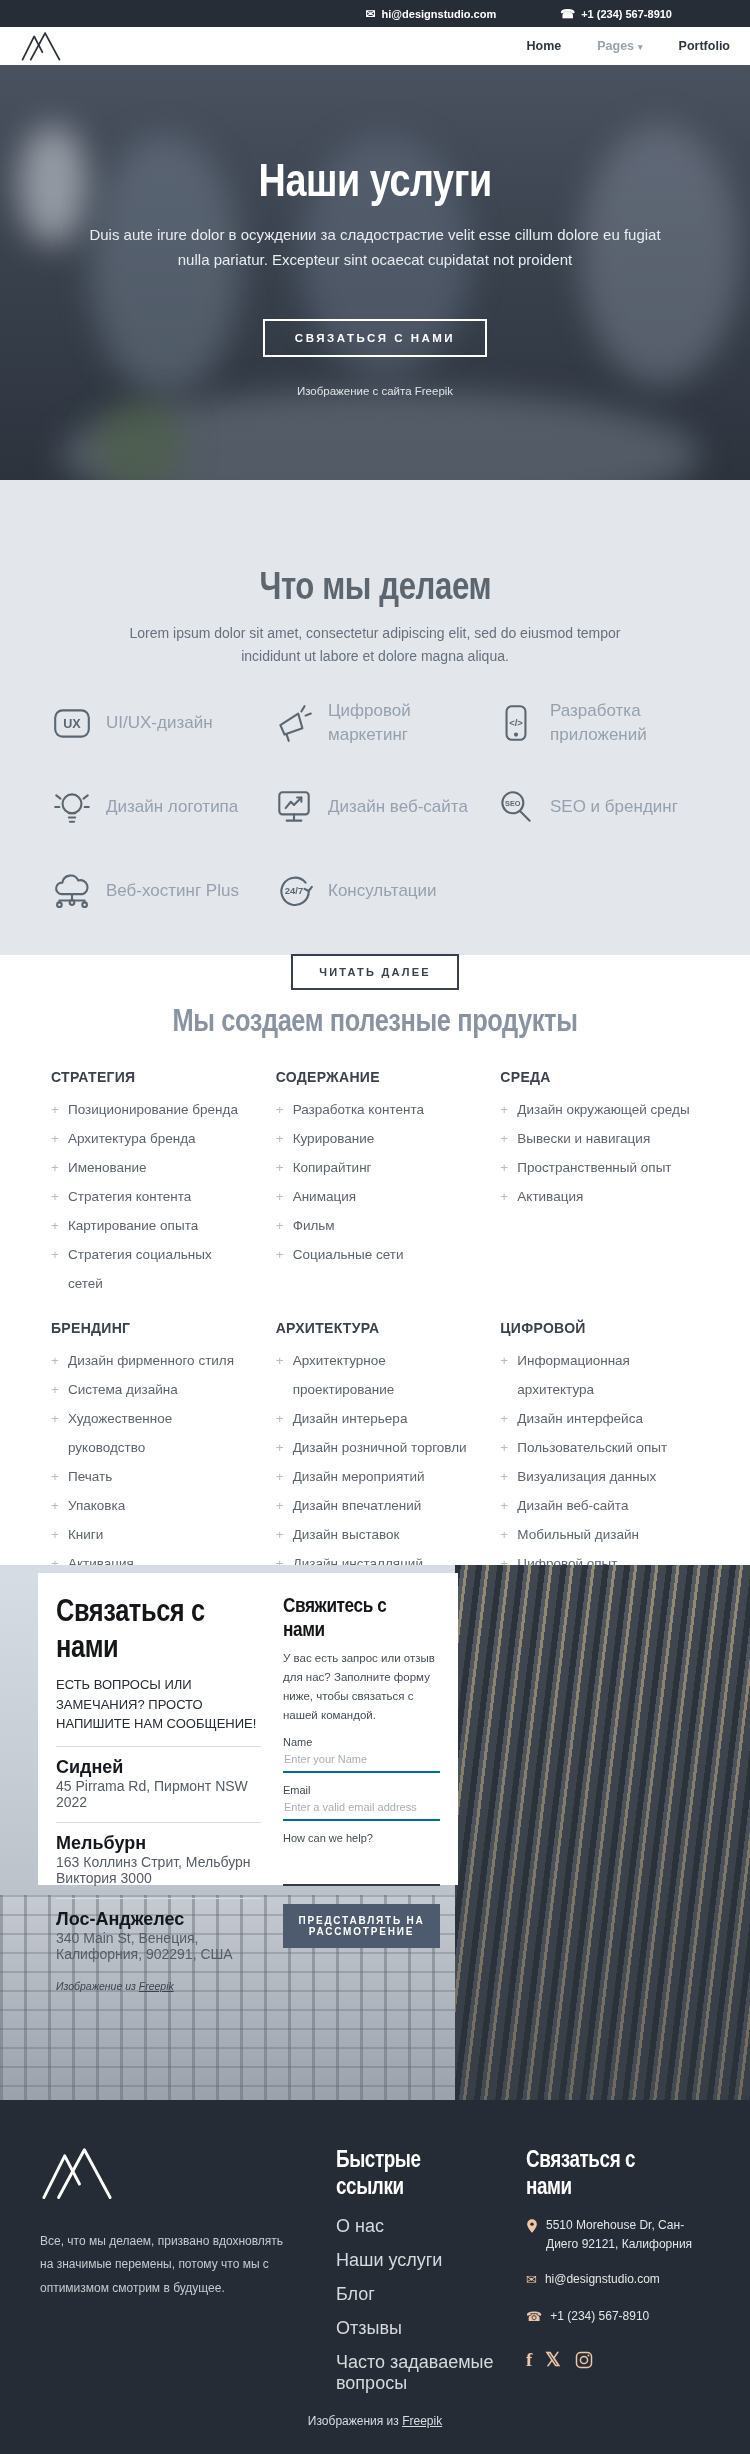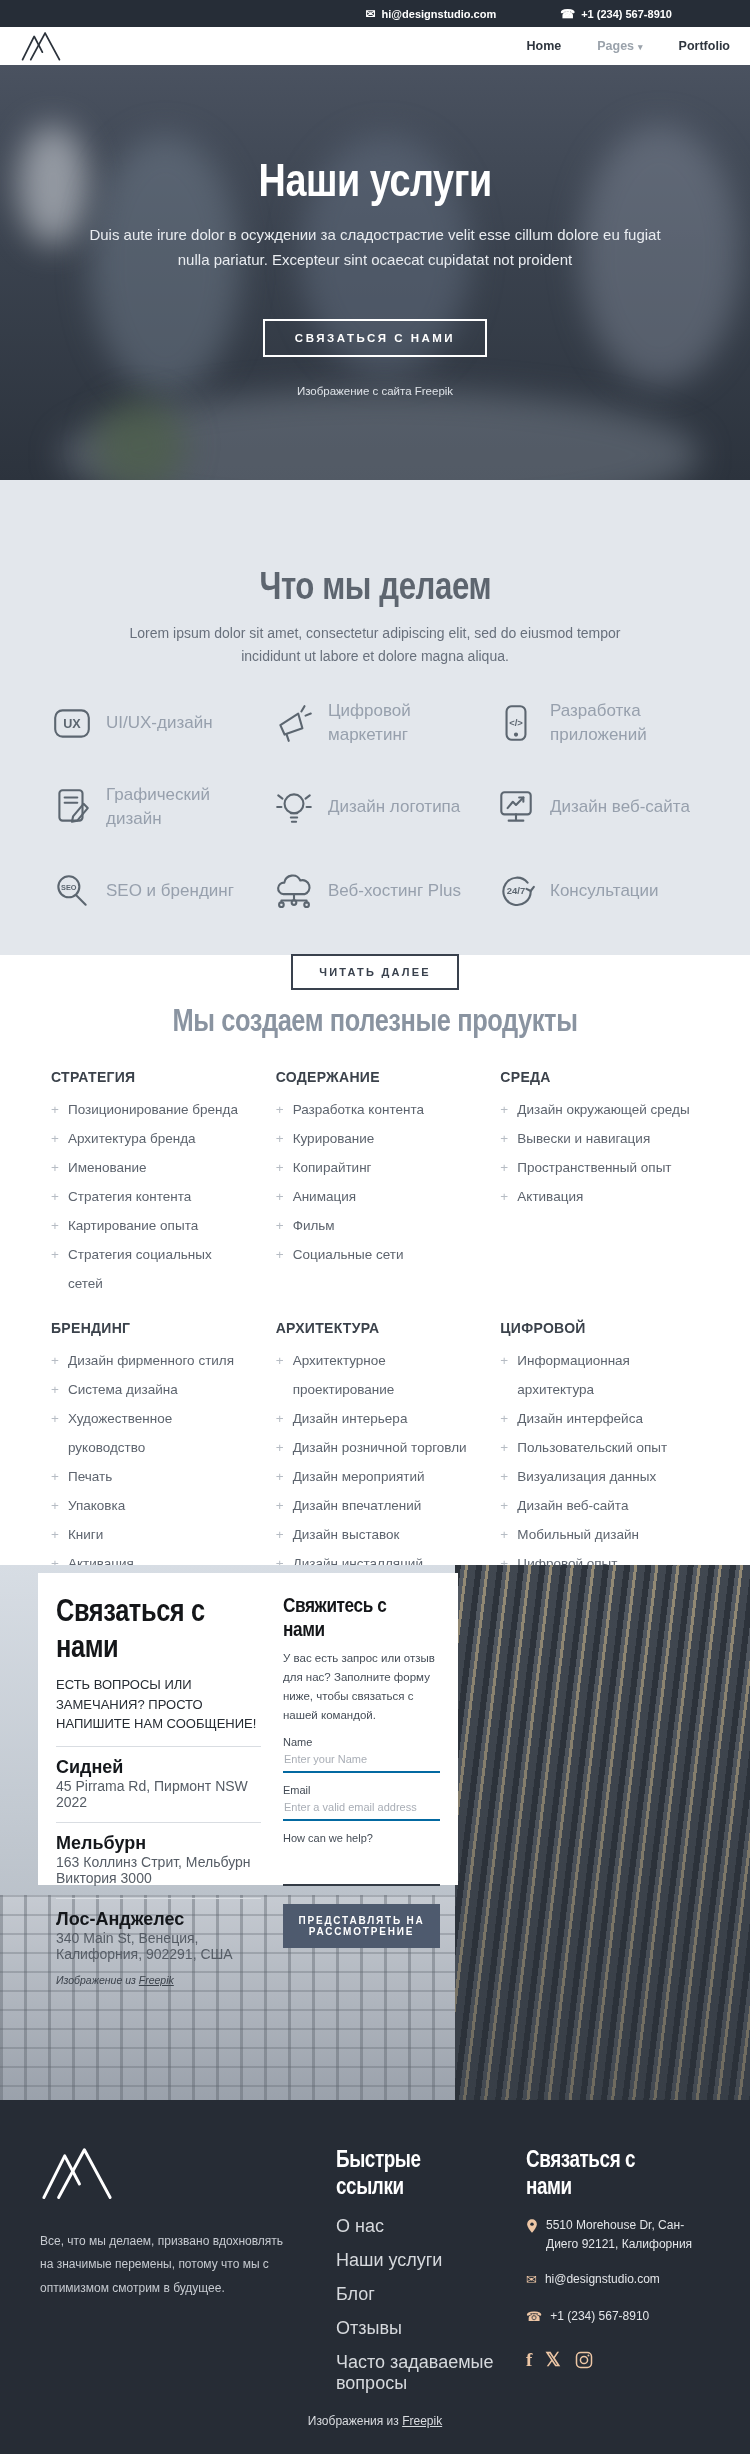--- a/index.html
+++ b/index.html
@@ -69,21 +69,21 @@
     background:repeating-linear-gradient(90deg,rgba(90,97,106,.4) 0 3px,transparent 3px 24px),
     repeating-linear-gradient(180deg,rgba(90,97,106,.3) 0 2px,transparent 2px 19px),
     linear-gradient(180deg,#c6cbd2,#9aa1ab); }
   .card { position:absolute; left:38px; top:8px; width:420px; height:312px; background:#fff; z-index:3; padding:20px 18px 16px 18px; display:flex; gap:22px; }
   .card-left { width:205px; }
   .card-title { font-size:31px; font-weight:bold; color:#141619; }
   .card-sub { margin-top:10px; font-size:13px; color:#262c33; line-height:1.5; }
   .hr { border:none; border-top:1px solid #d9dde2; margin:12px 0 10px 0; }
   .city { font-size:18px; font-weight:bold; color:#14171b; }
   .addr { font-size:14px; color:#555c65; }
-  .card-credit { margin-top:12px; font-size:10.5px; font-style:italic; color:#3c434c; }
+  .card-credit { margin-top:18px; font-size:10.5px; font-style:italic; color:#3c434c; }
   .card-credit a { text-decoration:underline; }
   .card-form { flex:1; }
   .form-title { font-size:21px; font-weight:bold; color:#141619; }
   .form-desc { margin-top:8px; font-size:11.5px; color:#454d57; line-height:1.65; }
   .f-label { margin-top:11px; font-size:11px; color:#434b55; }
   .f-input { width:100%; border:none; border-bottom:2px solid #0369a1; background:transparent; font-size:11px; padding:5px 1px 6px 1px; font-family:inherit; color:#2e353e; outline:none; }
   .f-input::placeholder { color:#a9aeb6; }
   .f-area { width:100%; height:42px; border:none; border-bottom:2px solid #343c46; background:transparent; resize:none; font-family:inherit; font-size:11px; outline:none; }
   .f-submit { margin-top:14px; width:100%; background:#4e5a6e; color:#fff; border:none; font-size:10px; font-weight:bold; letter-spacing:1.8px; padding:11px 4px; font-family:inherit; }
 
@@ -182,31 +182,20 @@
       </div>
       <div class="svc">
         <span class="svc-icon">
           <svg viewBox="0 0 40 40">
               <rect x="11" y="4" width="18" height="32" rx="5"></rect>
               <text x="20" y="23" font-size="9" text-anchor="middle">&lt;/&gt;</text>
               <circle cx="20" cy="31" r="1" fill="#5c6670"></circle>
             </svg>
         </span>
         <span class="svc-label">Разработка приложений</span>
-      </div>
-      <div class="svc">
-        <span class="svc-icon">
-          <svg viewBox="0 0 40 40">
-              <rect x="8" y="4" width="22" height="29" rx="3"></rect>
-              <line x1="13" y1="11" x2="25" y2="11"></line>
-              <line x1="13" y1="16" x2="25" y2="16"></line>
-              <path d="M21 29 L31 17 L35 21 L25 33 L20 34 Z"></path>
-            </svg>
-        </span>
-        <span class="svc-label">Графический дизайн</span>
       </div>
       <div class="svc">
         <span class="svc-icon">
           <svg viewBox="0 0 40 40">
               <circle cx="20" cy="17" r="9"></circle>
               <path d="M17 26 h6 M17 30 h6 M18 34 h4"></path>
               <line x1="5" y1="9" x2="9" y2="12"></line>
               <line x1="35" y1="9" x2="31" y2="12"></line>
               <line x1="4" y1="20" x2="8" y2="20"></line>
               <line x1="36" y1="20" x2="32" y2="20"></line>

